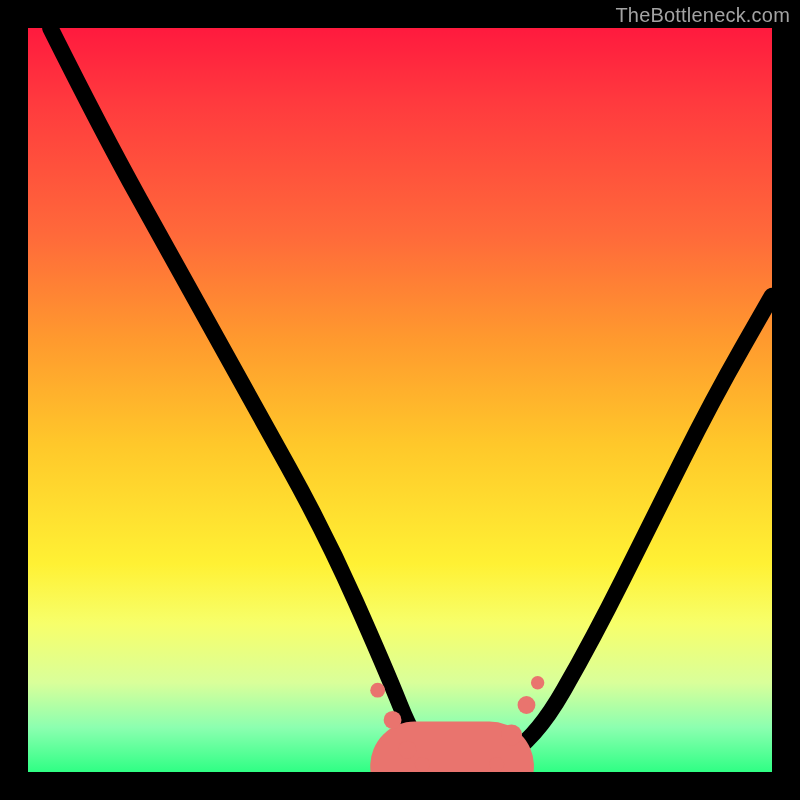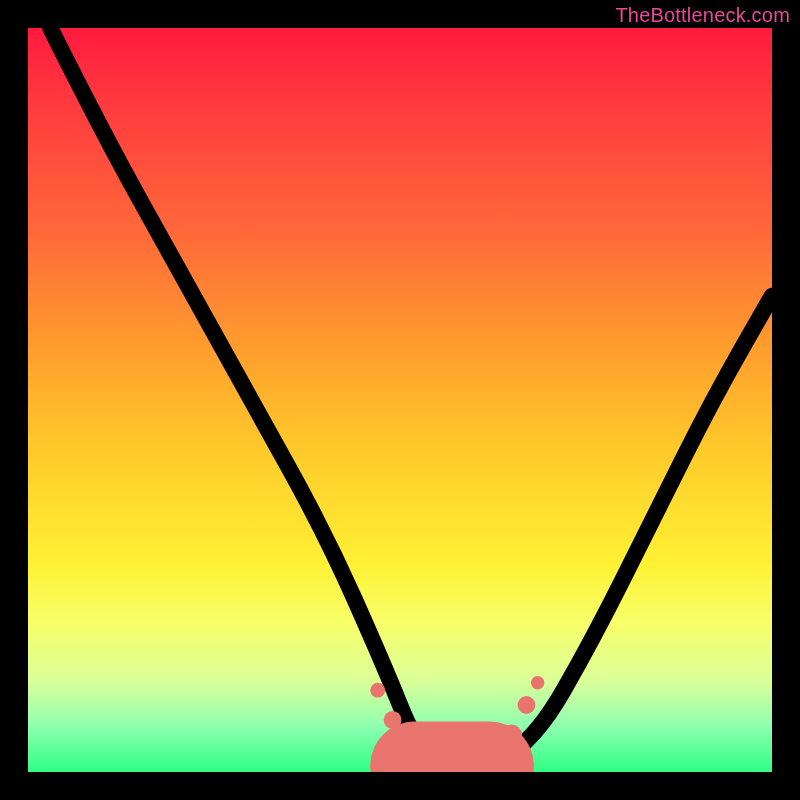--- a/index.html
+++ b/index.html
@@ -58,21 +58,21 @@
   }
   .flat-line {
     stroke: #e9746e;
     stroke-width: 12;
     stroke-linecap: round;
   }
   .watermark {
     position: absolute;
     top: 4px;
     right: 10px;
-    color: #ec4899;
+    color: #a3a3a3;
     font-size: 20px;
     font-weight: 500;
     letter-spacing: 0.2px;
     user-select: none;
   }
 </style>
 </head>
 <body>
 
 <div class="frame">

